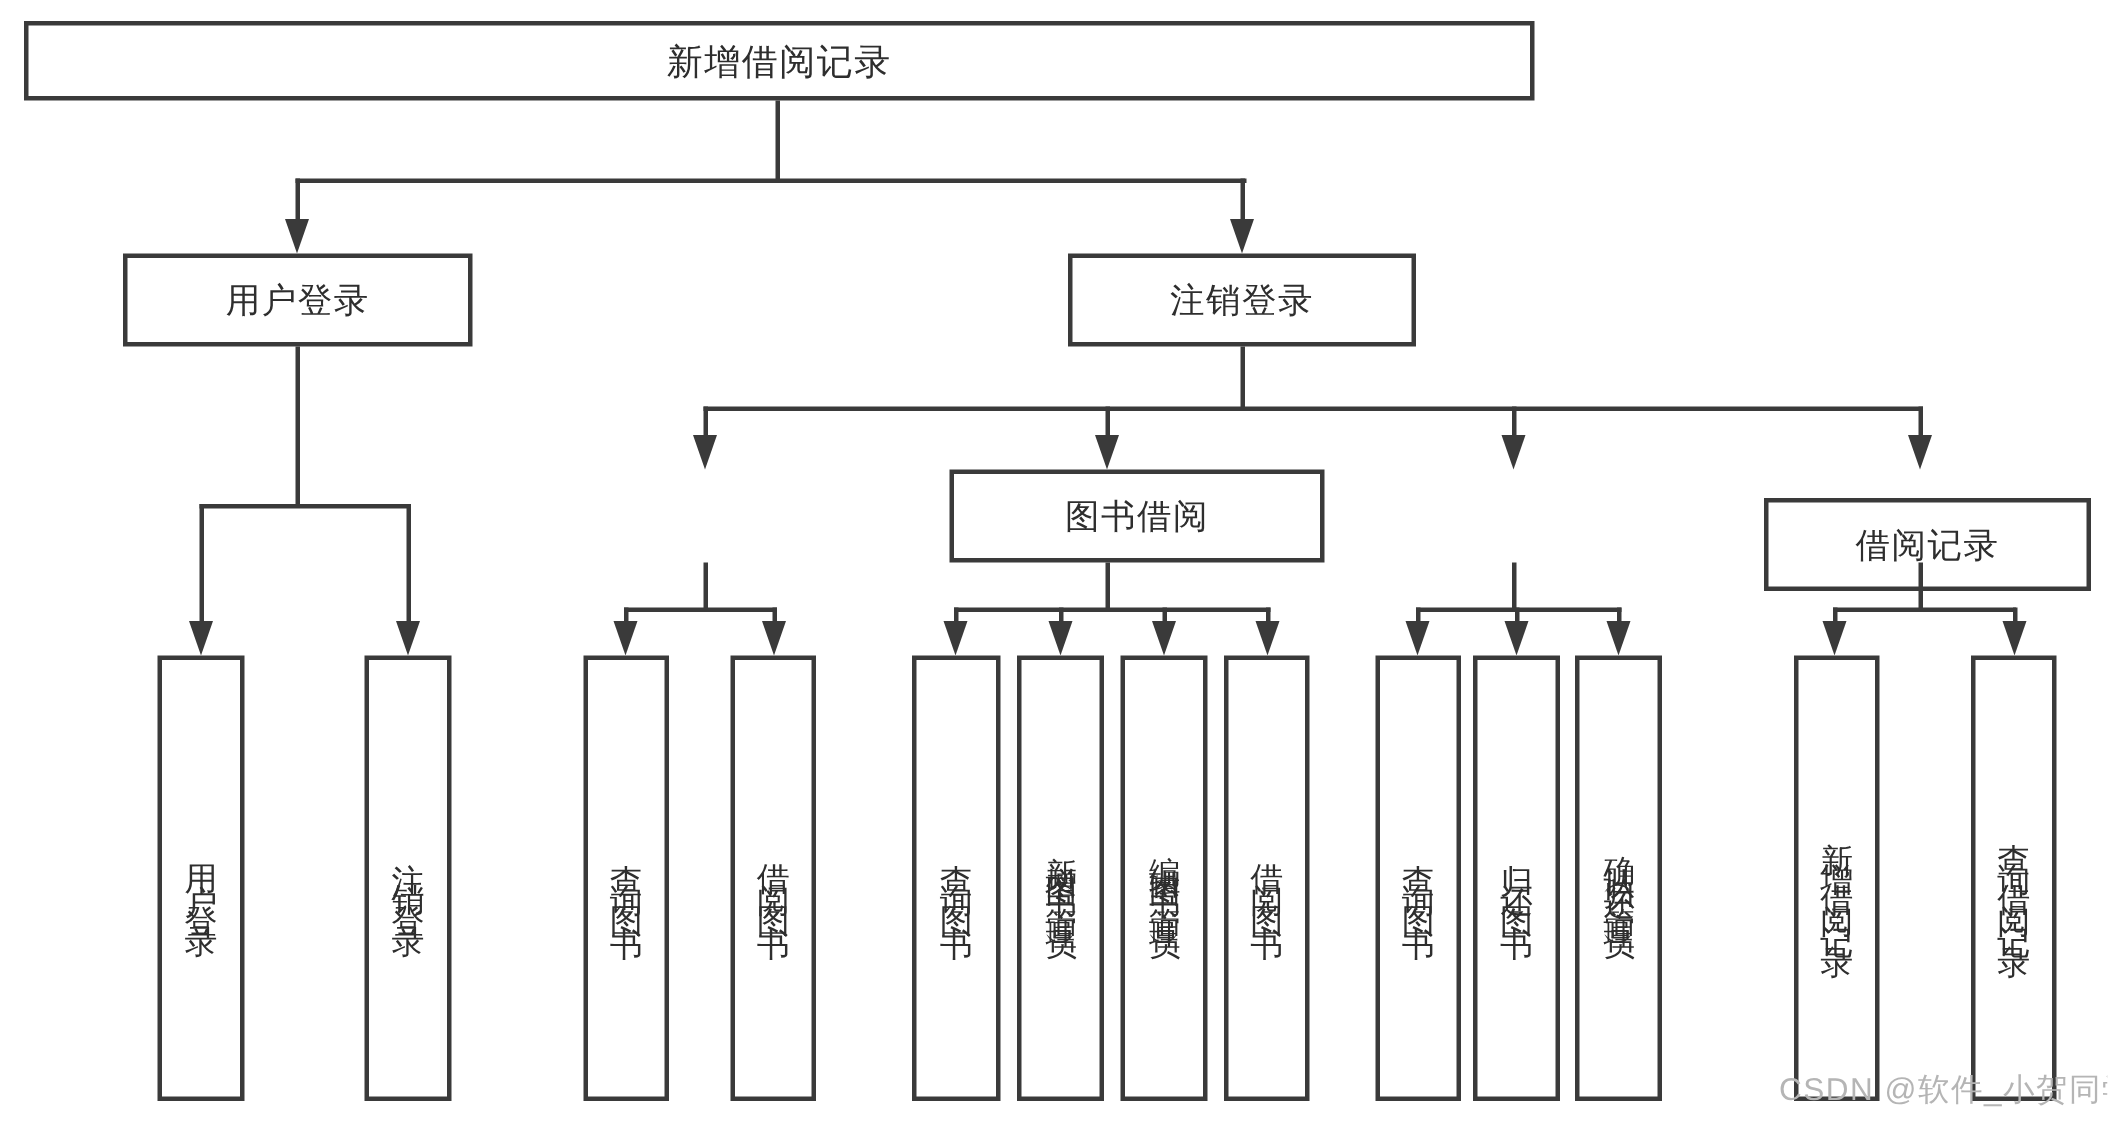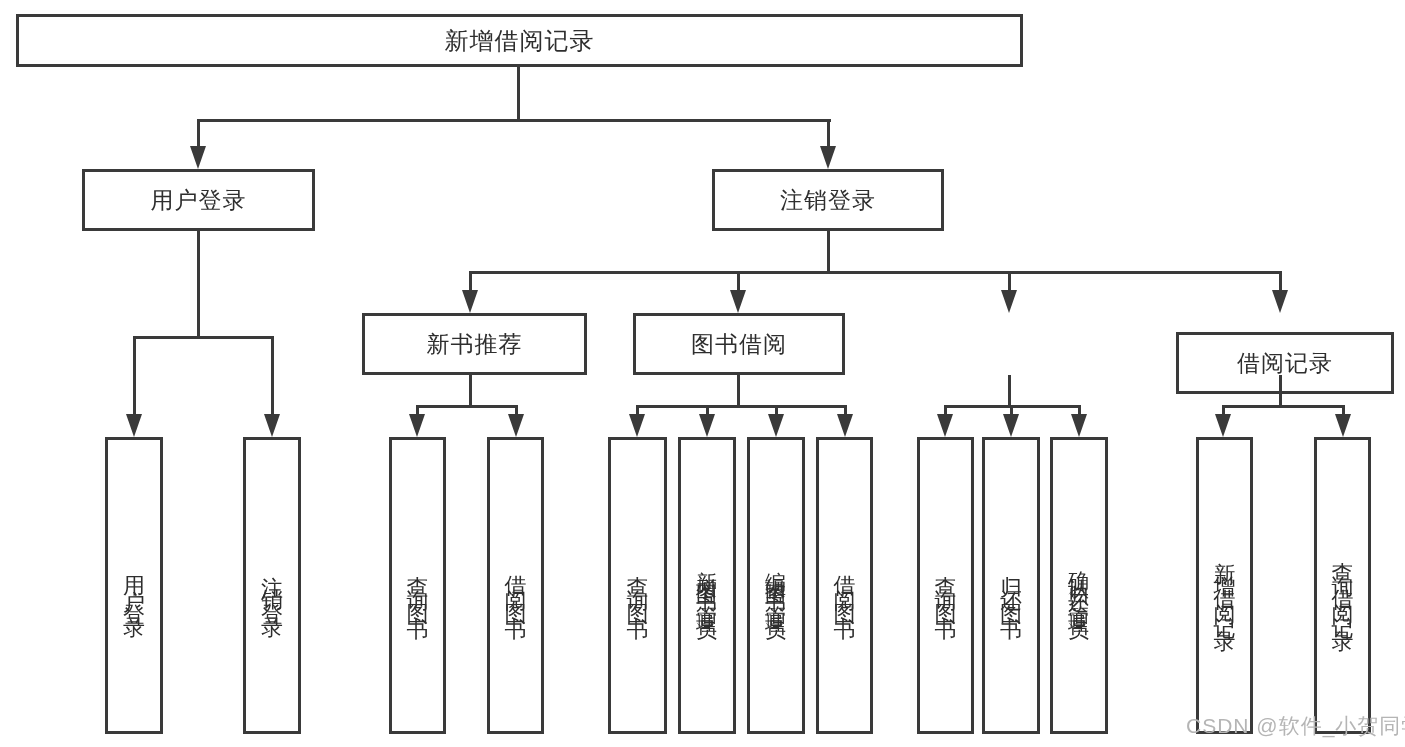--- a/index.html
+++ b/index.html
@@ -97,22 +97,21 @@
   <div class="hline" style="left:469px; top:271px; width:813px; height:3px;"></div>
   <div class="vline" style="left:469px; top:271px; width:3px; height:22px;"></div>
   <div class="arrow" style="left:462px; top:290px;"></div>
   <div class="vline" style="left:737px; top:271px; width:3px; height:22px;"></div>
   <div class="arrow" style="left:730px; top:290px;"></div>
   <div class="vline" style="left:1008px; top:271px; width:3px; height:22px;"></div>
   <div class="arrow" style="left:1001px; top:290px;"></div>
   <div class="vline" style="left:1279px; top:271px; width:3px; height:22px;"></div>
   <div class="arrow" style="left:1272px; top:290px;"></div>
 
-  <div class="box" style="left:362px; top:313px; width:225px; height:62px;">新书推荐</div>
-  <div class="box" style="left:633px; top:313px; width:212px; height:62px;">图书借阅</div>
+  <div class="box" style="left:633px; top:313px; width:250px; height:62px;">图书借阅</div>
   <div class="box" style="left:1176px; top:312px; width:218px; height:62px;margin-top:20px;">借阅记录</div>
 
   <div class="vline" style="left:469px; top:375px; width:3px; height:32px;"></div>
   <div class="hline" style="left:416px; top:405px; width:102px; height:3px;"></div>
   <div class="vline" style="left:416px; top:405px; width:3px; height:14px;"></div>
   <div class="arrow" style="left:409px; top:414px;"></div>
   <div class="vline" style="left:515px; top:405px; width:3px; height:14px;"></div>
   <div class="arrow" style="left:508px; top:414px;"></div>
 
   <div class="vline" style="left:737px; top:375px; width:3px; height:32px;"></div>

